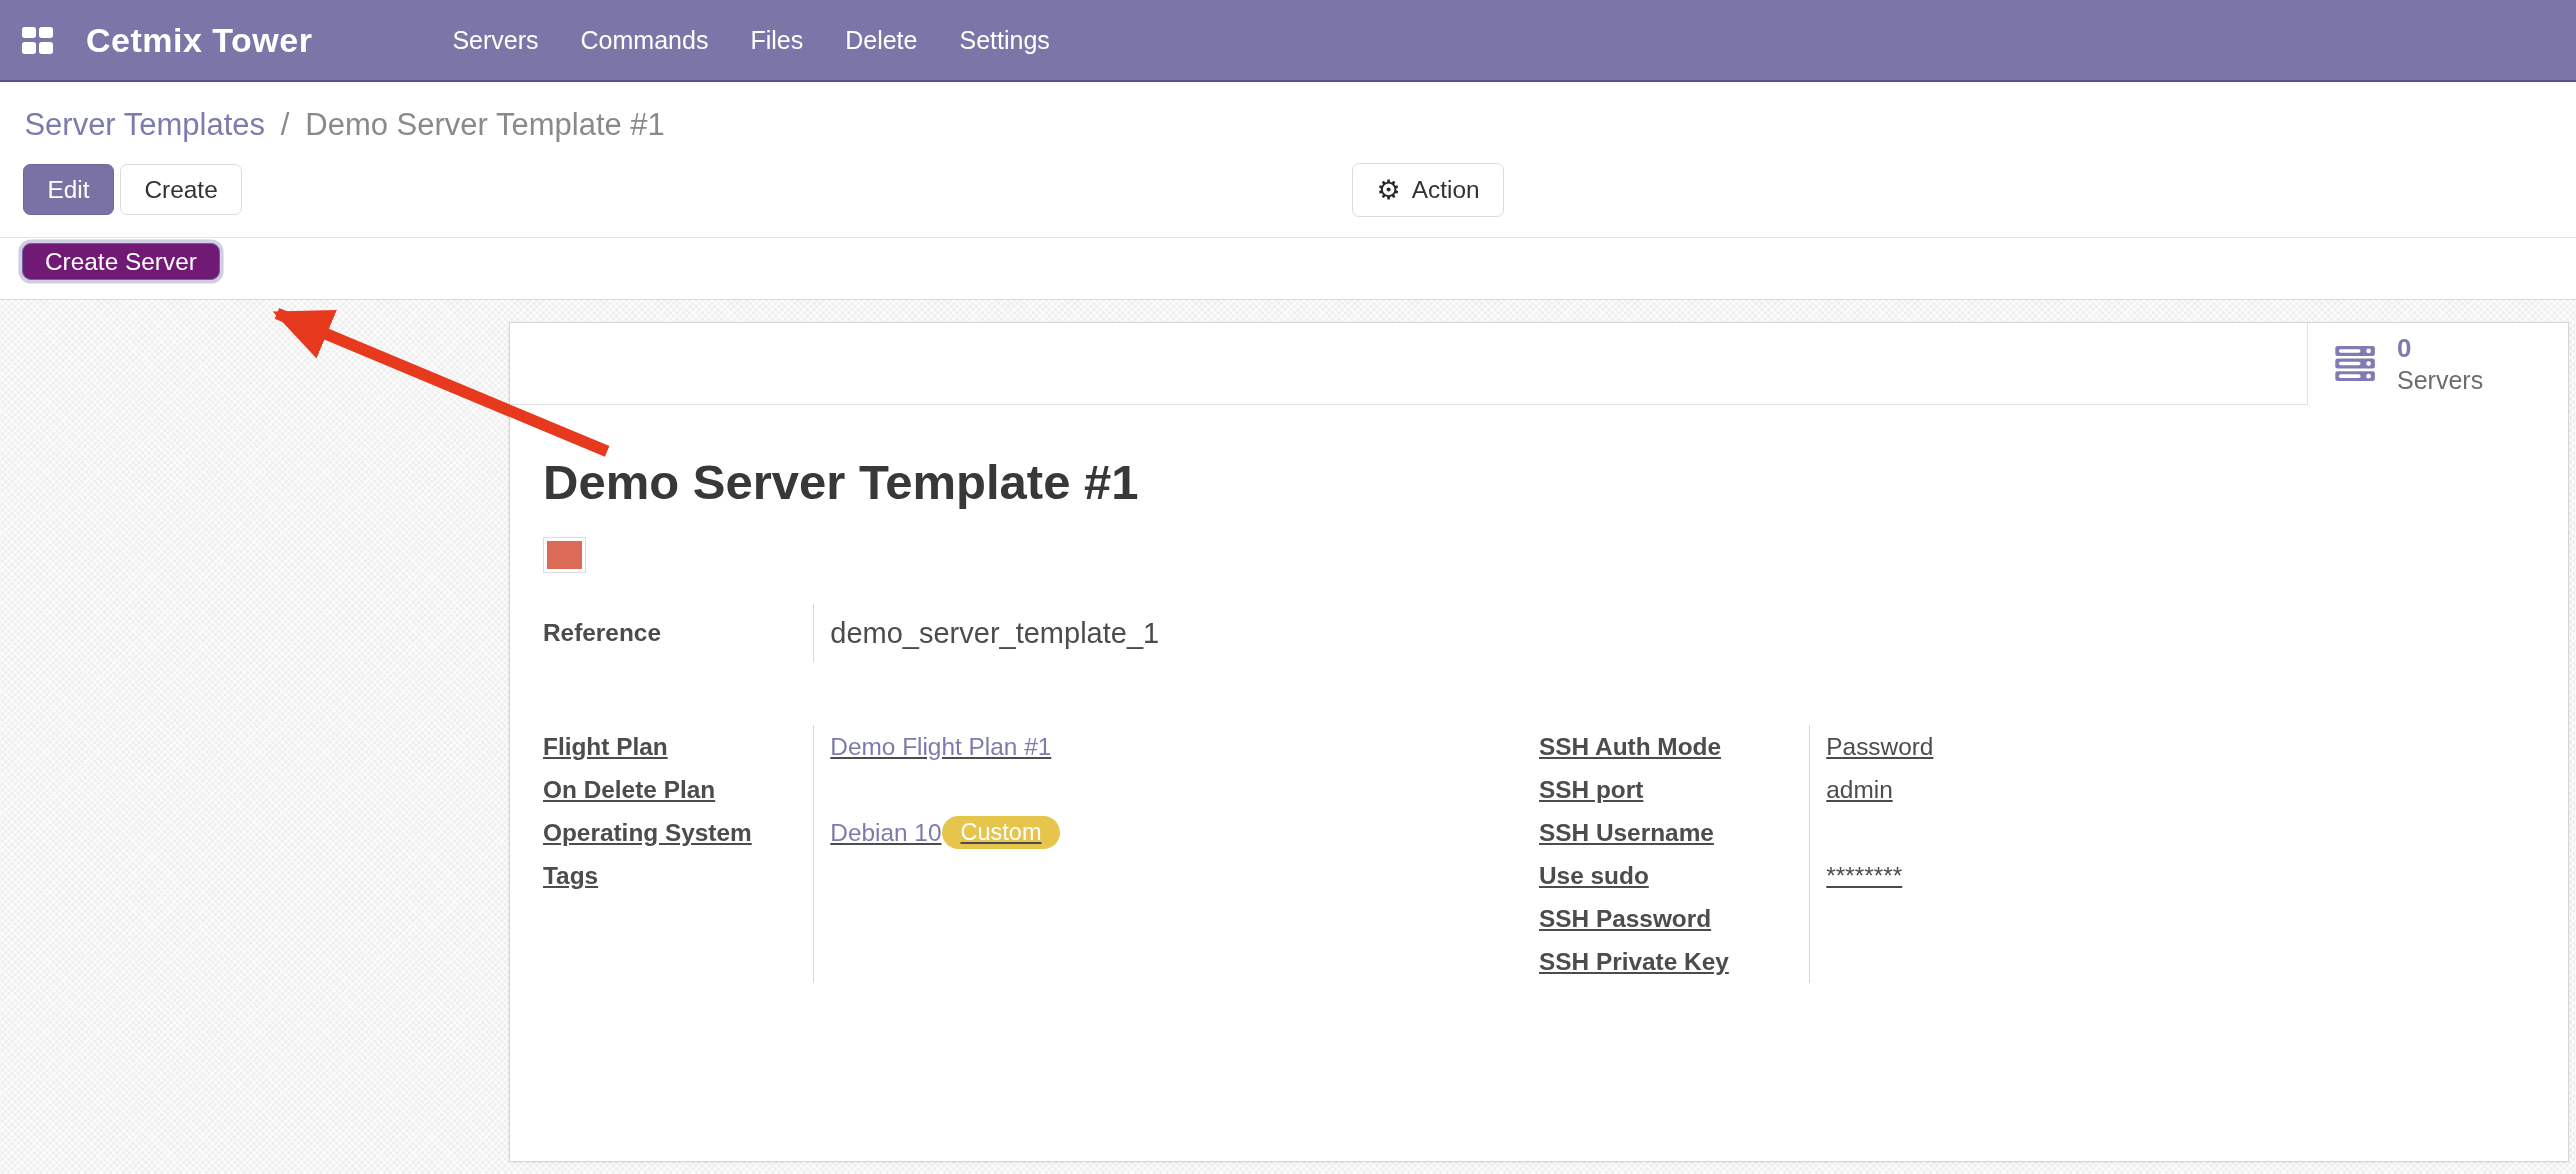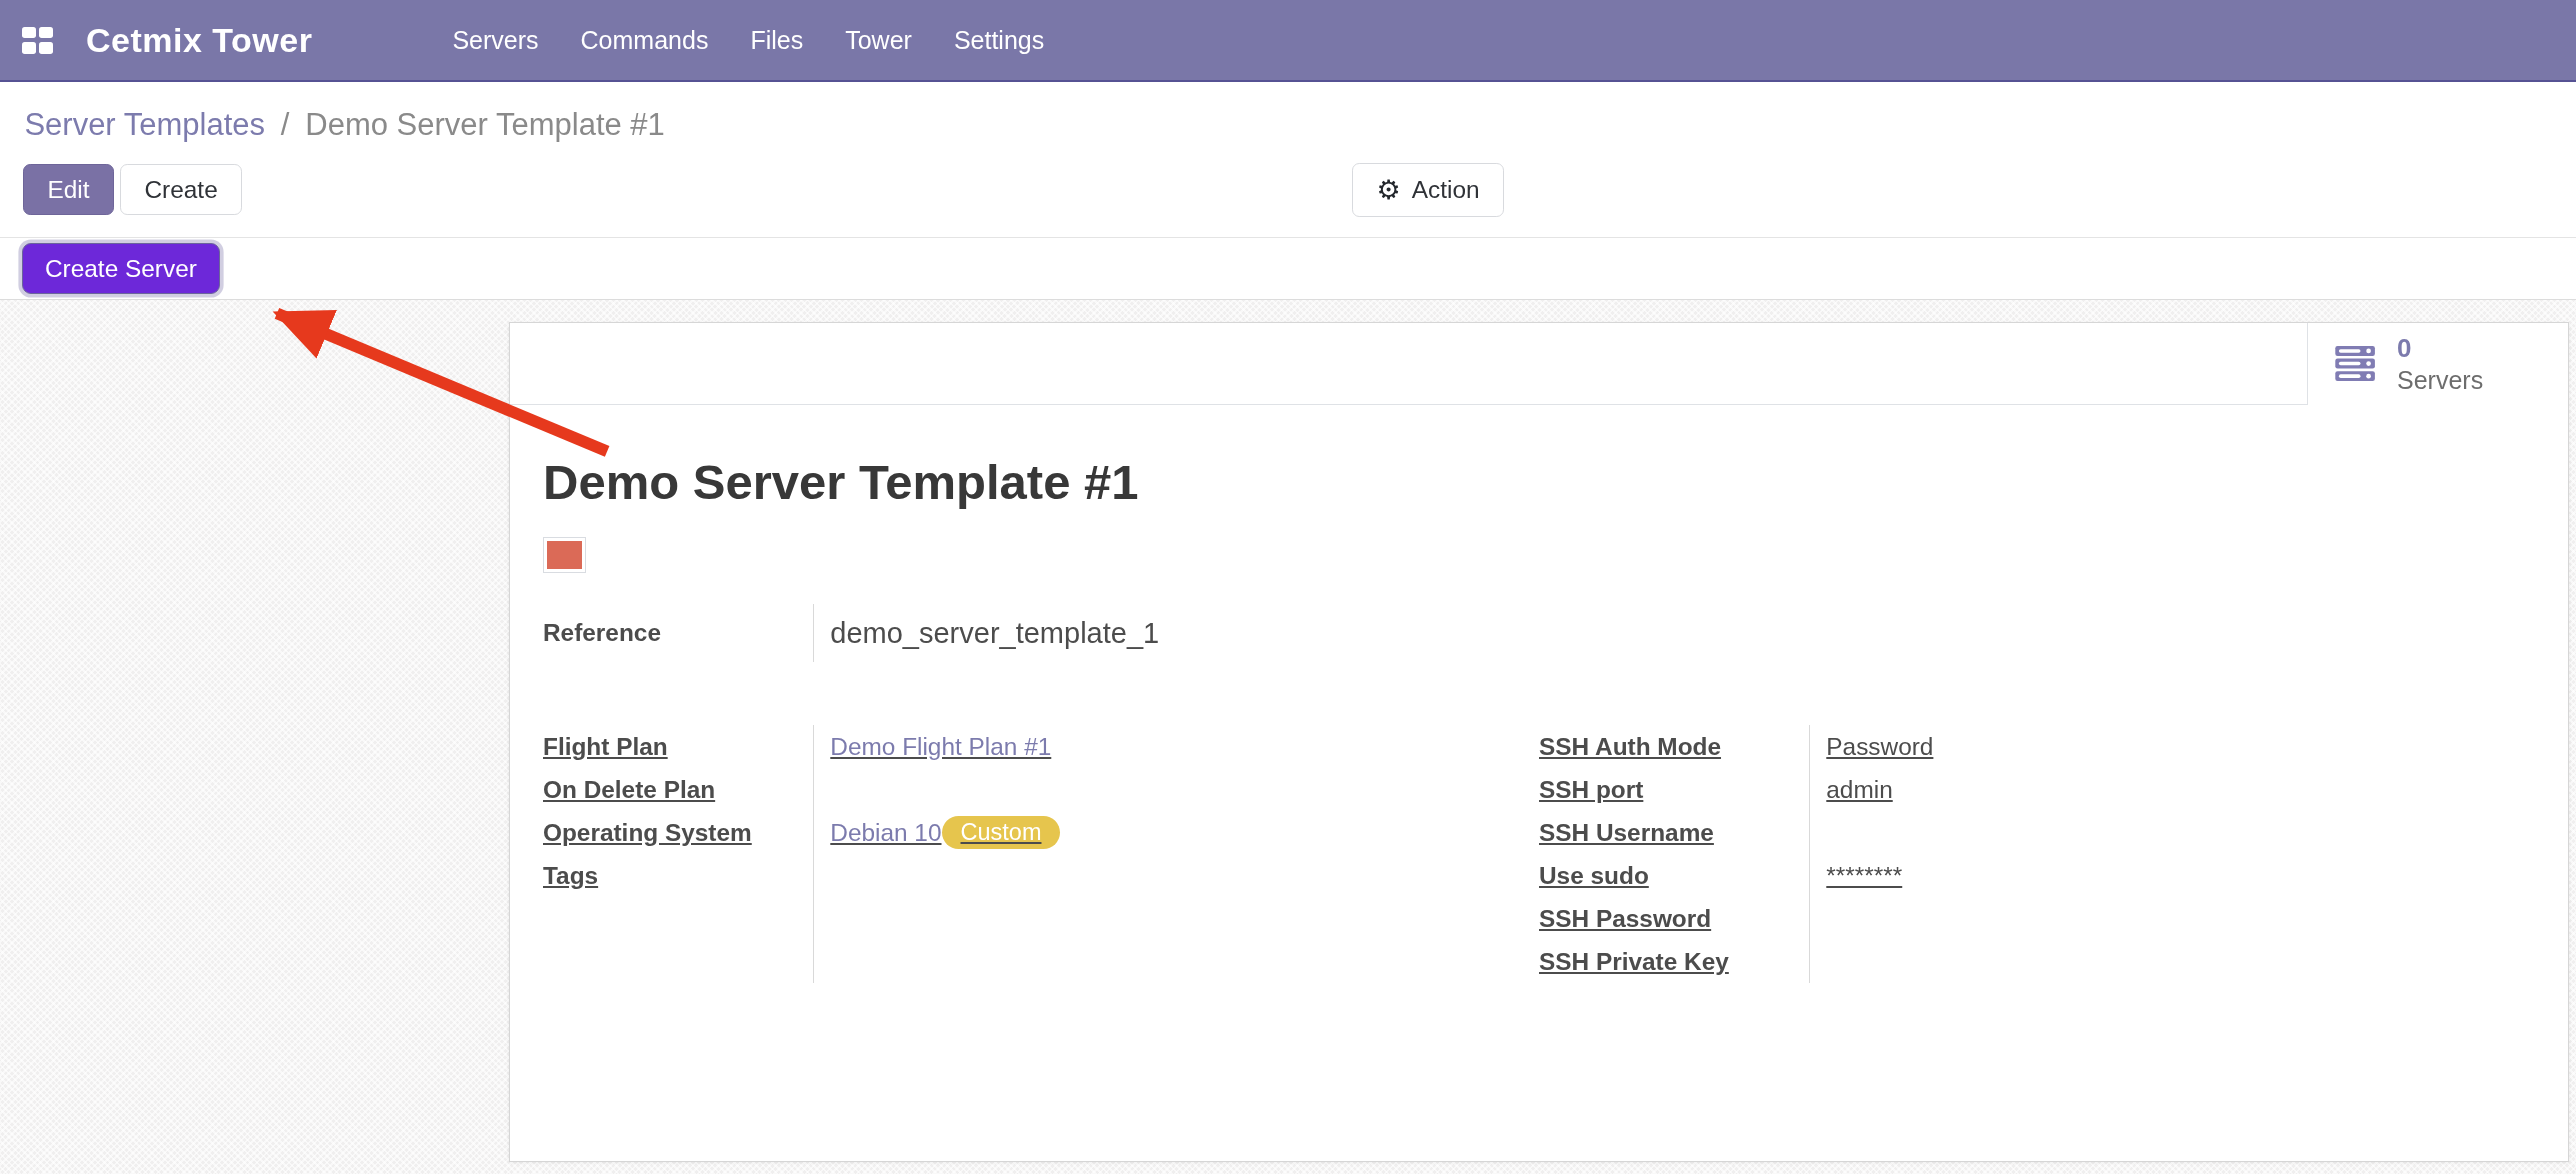--- a/index.html
+++ b/index.html
@@ -31,22 +31,22 @@
   .btn-primary { background:#7a71a5; color:#fff; border:0.9px solid #6e6599; }
   .btn-default { background:#fff; color:#2f3237; border:0.9px solid #d8dade; }
   .btn-edit { position:absolute; left:23px; top:79px; }
   .btn-create { position:absolute; left:120px; top:79px; }
   .btn-action { position:absolute; left:1352px; top:78px; height:54px; gap:11px; }
   .gear { font-size:27px; line-height:1; color:#23272c; }
 
   
   .statusbar { position:absolute; left:0; top:237px; width:100%; height:63px;
     background:#fff; border-top:0.9px solid #e4e4e4; border-bottom:0.9px solid #dcdcdc; }
-  .btn-create-server { position:absolute; left:22px; top:5.4px; height:51px;
-    background:#6d28d9; color:#fff; border:1.8px solid #6b659b; border-radius:9px;
+  .btn-create-server { position:absolute; left:22px; top:5.4px; height:37px;
+    background:#701a75; color:#fff; border:1.8px solid #6b659b; border-radius:9px;
     box-shadow:0 0 0 3.6px rgba(122,116,168,.35); font-size:24.4px; padding:0 22px;
     display:inline-flex; align-items:center; cursor:pointer; }
 
   
   .content { position:absolute; left:0; top:300px; width:100%; height:874px;
     background-color:#f0efef;
     background-image:
       repeating-linear-gradient(45deg, rgba(255,255,255,.6) 0 1.8px, rgba(0,0,0,0) 1.8px 4.5px),
       repeating-linear-gradient(-45deg, rgba(255,255,255,.6) 0 1.8px, rgba(0,0,0,0) 1.8px 4.5px);
   }
@@ -106,21 +106,21 @@
       <span></span>
         <span></span>
       <span></span>
         <span></span>
     </div>
     <div class="brand">Cetmix Tower</div>
     <div class="nav-menu">
       <div class="nav-item">Servers</div>
       <div class="nav-item">Commands</div>
       <div class="nav-item">Files</div>
-      <div class="nav-item">Tower</div>
+      <div class="nav-item">Delete</div>
       <div class="nav-item">Settings</div>
     </div>
   </div>
 
   <div class="page-head">
     <div class="breadcrumb">
       <span class="bc-link">Server Templates</span>
       <span class="bc-sep">/</span>
       <span class="bc-current">Demo Server Template #1</span>
     </div>

